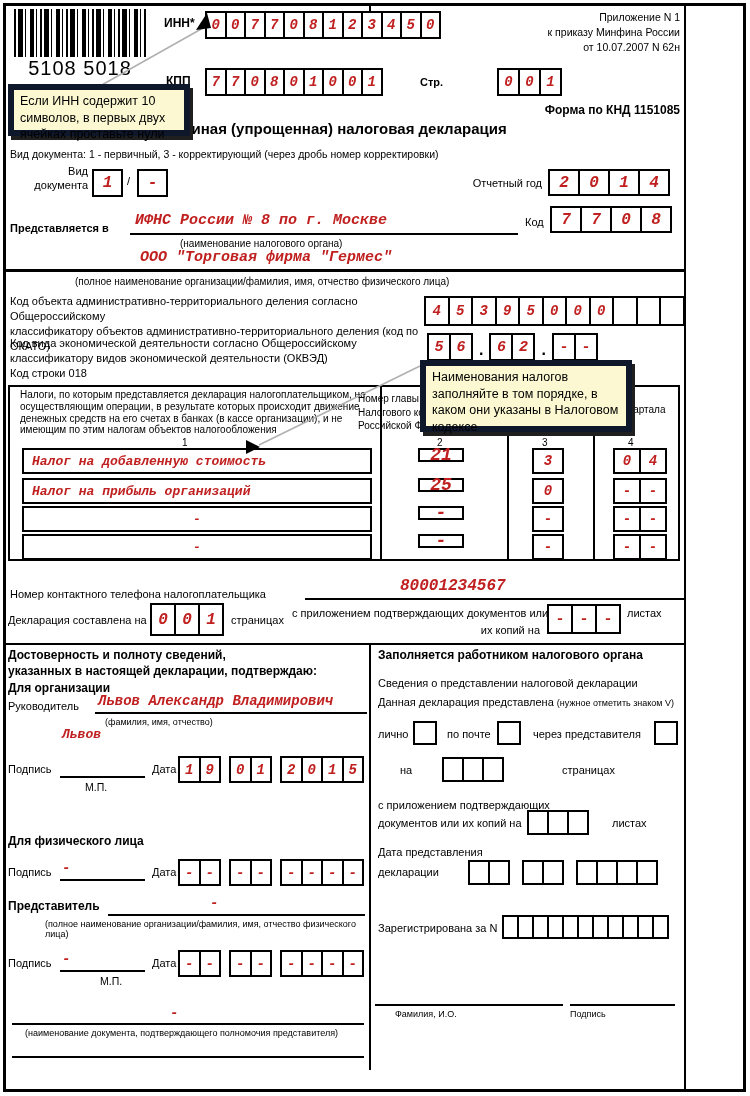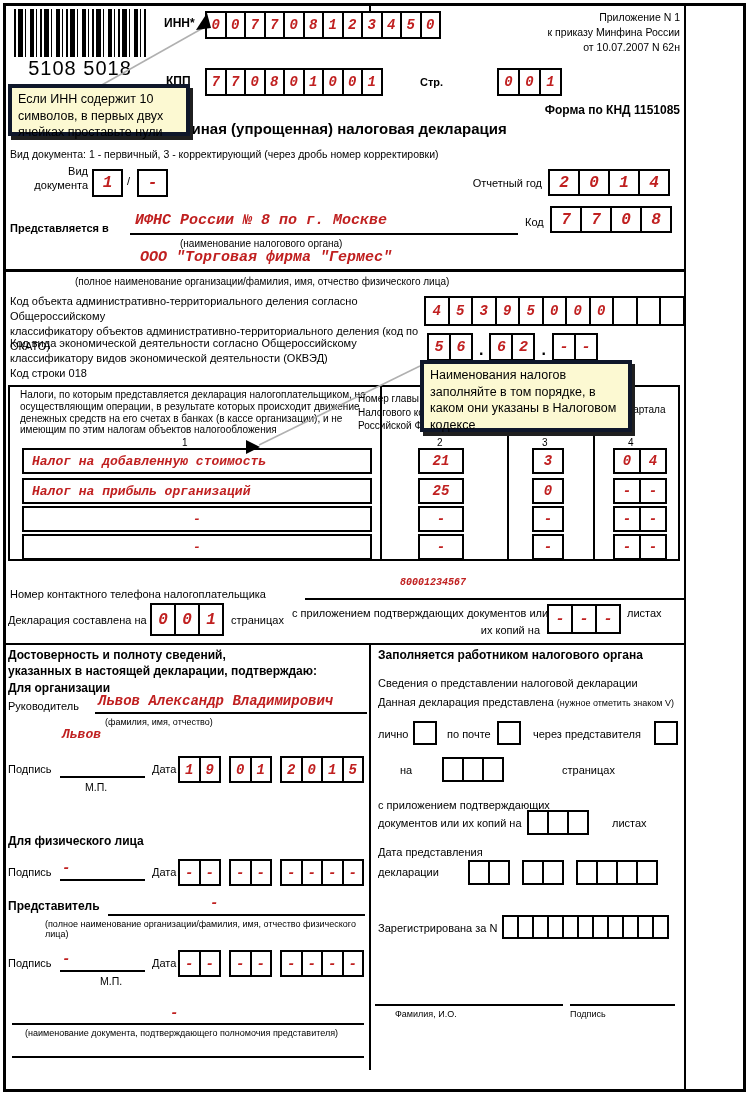--- a/index.html
+++ b/index.html
@@ -23,27 +23,27 @@
   .cp3{width:23px;height:28px;font-size:14px}
   .cb{width:32px;height:27px;font-size:16px}
   .cv{width:31px;height:28px;font-size:16px}
   .co{width:25.5px;height:30px;font-size:14px}
   .ck{width:24px;height:28px;font-size:15px}
   .cpg{width:26px;height:33px;font-size:16px}
   .cat{width:26px;height:30px;font-size:15px}
   .cd{width:22.5px;height:27px;font-size:14px}
   .cr{width:22px;height:25px;font-size:13px}
   .cg{width:17px;height:24px;font-size:12px}
-  .cch{width:46px;height:26px;font-size:14px}
+  .cch{width:46px;height:14px;font-size:18px}
   .cpe{width:32px;height:26px;font-size:14px}
   .cq{width:28px;height:26px;font-size:14px}
   .chk{width:24px;height:24px;border:2px solid #000;background:#fff}
   .hl{background:#000;height:2px}
   .vl{background:#000;width:2px}
-  .note{background:#fcf9d2;border:4px solid #0f172a;box-shadow:3px 4px 0 #1f1f1f;
+  .note{background:#fcf9d2;border:6px solid #0f172a;box-shadow:3px 4px 0 #1f1f1f;
         padding:3px 6px;font-size:12.5px;line-height:1.32;z-index:6}
   .rowbox{border:2px solid #000;display:flex;align-items:center;padding-left:8px;font-size:13px}
   .barcode{background:repeating-linear-gradient(90deg,
      #000 0 2px,#fff 2px 4px,#000 4px 9px,#fff 9px 11px,#000 11px 12px,#fff 12px 16px,
      #000 16px 20px,#fff 20px 22px,#000 22px 23px,#fff 23px 26px)}
   svg.lead{position:absolute;left:0;top:0;pointer-events:none;z-index:5}
 </style>
 </head>
 <body>
 
@@ -216,21 +216,21 @@
   <div class="b note" style="left:420px;top:360px;width:212px;height:72px">Наименования налогов заполняйте в том порядке, в каком они указаны в Налоговом кодексе</div>
 
   <svg class="lead" width="750" height="1096">
     <line x1="100" y1="86" x2="203" y2="28" stroke="#b0b0b0" stroke-width="1.5"></line>
     <polygon points="196,30 207,13 211,28" fill="#000"></polygon>
     <line x1="420" y1="366" x2="259" y2="445" stroke="#b0b0b0" stroke-width="1.5"></line>
     <polygon points="246,440 246,454 260,447" fill="#000"></polygon>
   </svg>
 
   <div class="b t11" style="left:10px;top:588px">Номер контактного телефона налогоплательщика</div>
-  <div class="b red ctr" style="left:400px;top:577px;width:210px;font-size:10px">80001234567</div>
+  <div class="b red ctr" style="left:400px;top:577px;width:210px;font-size:16px">80001234567</div>
   <div class="b hl" style="left:305px;top:598px;width:380px"></div>
 
   <div class="b t11" style="left:8px;top:614px">Декларация составлена на</div>
   <div class="b cells" style="left:150px;top:603px">
     <span class="cell cpg">0</span>
     <span class="cell cpg">0</span>
     <span class="cell cpg">1</span>
   </div>
   <div class="b t11" style="left:231px;top:614px">страницах</div>
   <div class="b t11 nw" style="left:292px;top:607px">с приложением подтверждающих документов или</div>

